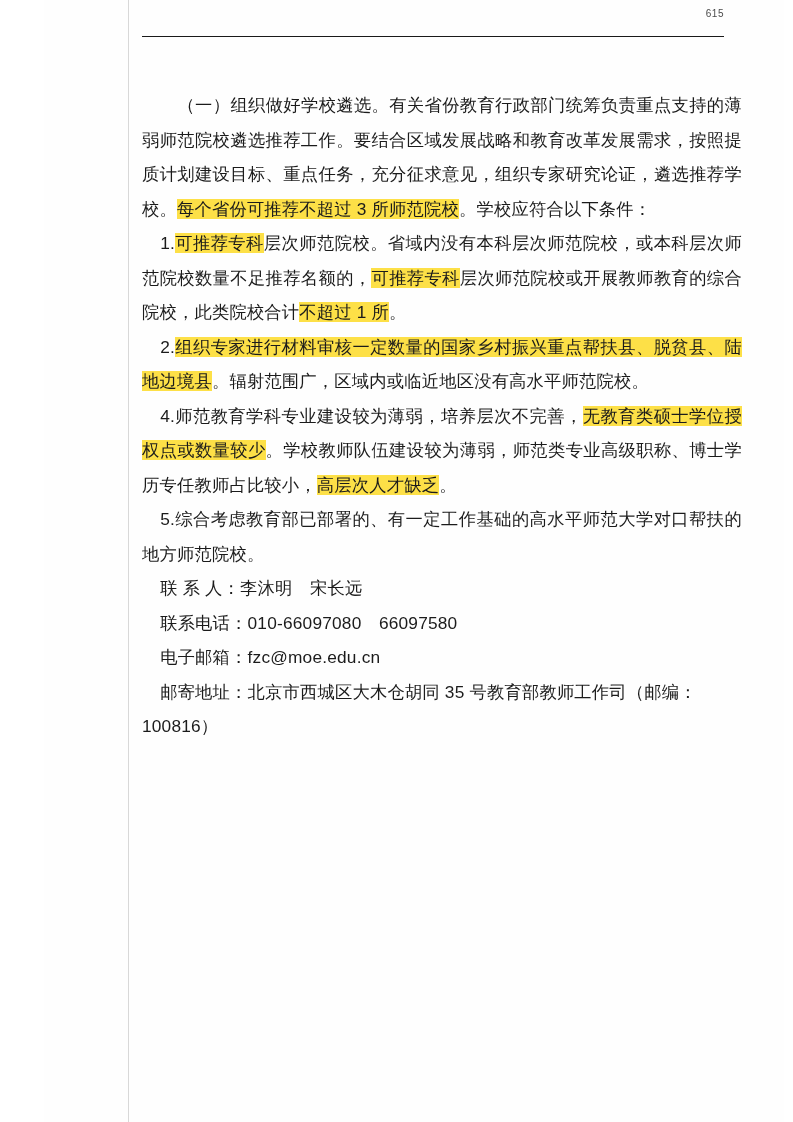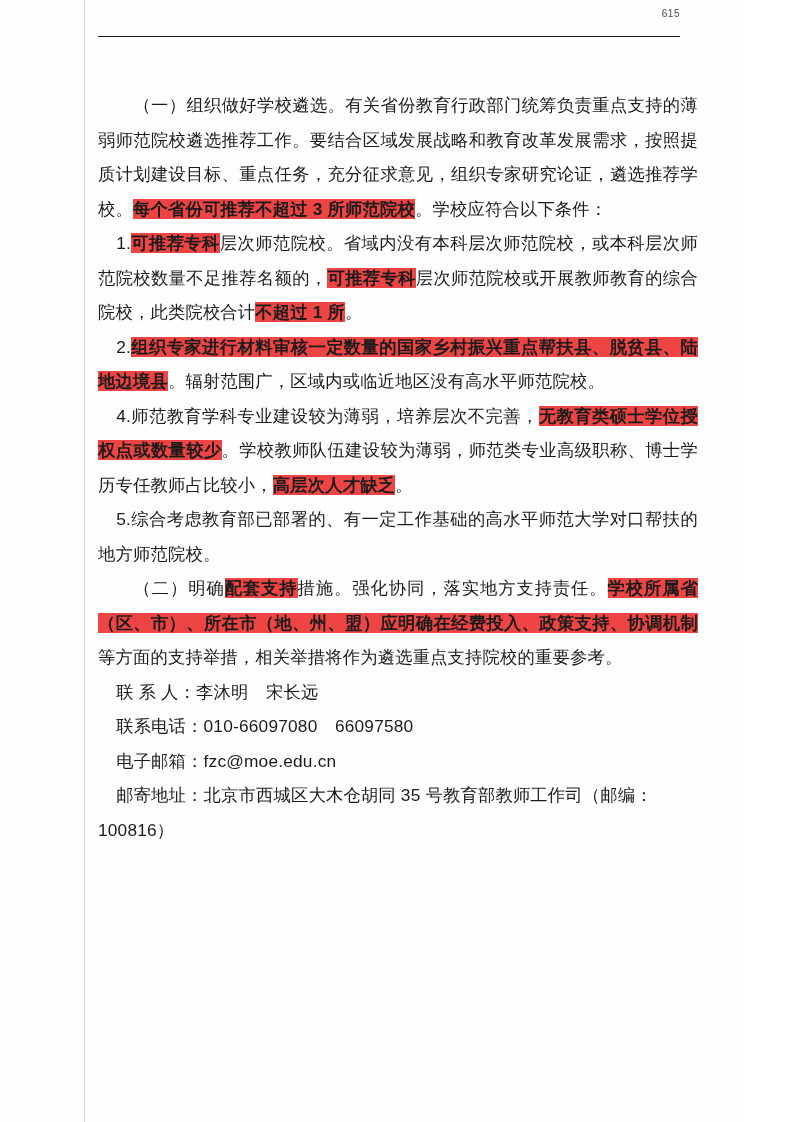--- a/index.html
+++ b/index.html
@@ -10,20 +10,21 @@
   body {
     font-family: "Liberation Sans", sans-serif;
   }
   .page {
     position: relative;
     width: 740px;
     height: 1122px;
     background: #fefefe;
     overflow: hidden;
     box-sizing: border-box;
+    margin-left: 44px;
   }
   .page-number {
     position: absolute;
     top: 8px;
     right: 60px;
     font-size: 10px;
     color: #4a4a4a;
     letter-spacing: 0.5px;
   }
   .header-rule {
@@ -58,24 +59,23 @@
     text-justify: inter-ideograph;
     white-space: normal;
   }
   .indent2 {
     text-indent: 2.05em;
   }
   .indent1 {
     text-indent: 1.05em;
   }
   mark {
-    background: #ef4444;
+    background: #fde047;
     color: #1b1b1b;
     padding: 0;
-    font-weight: bold;
   }
   .contact-block {
     margin-top: 0;
   }
   .contact-line {
     margin: 0;
     text-indent: 1.05em;
   }
   .contact-line .lbl {
     letter-spacing: 0.2px;
@@ -109,23 +109,20 @@
 
 
     <p class="para indent1">
       <span>4.师范教育学科专业建设较为薄弱，培养层次不完善，</span><mark>无教育类硕士学位授权点或数量较少</mark><span>。学校教师队伍建设较为薄弱，师范类专业高级职称、博士学历专任教师占比较小，</span><mark>高层次人才缺乏</mark><span>。</span>
     </p>
 
     <p class="para indent1">
       <span>5.综合考虑教育部已部署的、有一定工作基础的高水平师范大学对口帮扶的地方师范院校。</span>
     </p>
 
-    <p class="para indent2">
-      <span>（二）明确</span><mark>配套支持</mark><span>措施。强化协同，落实地方支持责任。</span><mark>学校所属省（区、市）、所在市（地、州、盟）应明确在经费投入、政策支持、协调机制</mark><span>等方面的支持举措，相关举措将作为遴选重点支持院校的重要参考。</span>
-    </p>
 
 
     <div class="contact-block">
       <p class="contact-line">
         <span class="lbl">联 系 人：</span><span>李沐明　宋长远</span>
       </p>
       <p class="contact-line">
         <span class="lbl">联系电话：</span><span class="mono-ish">010-66097080　66097580</span>
       </p>
       <p class="contact-line">

